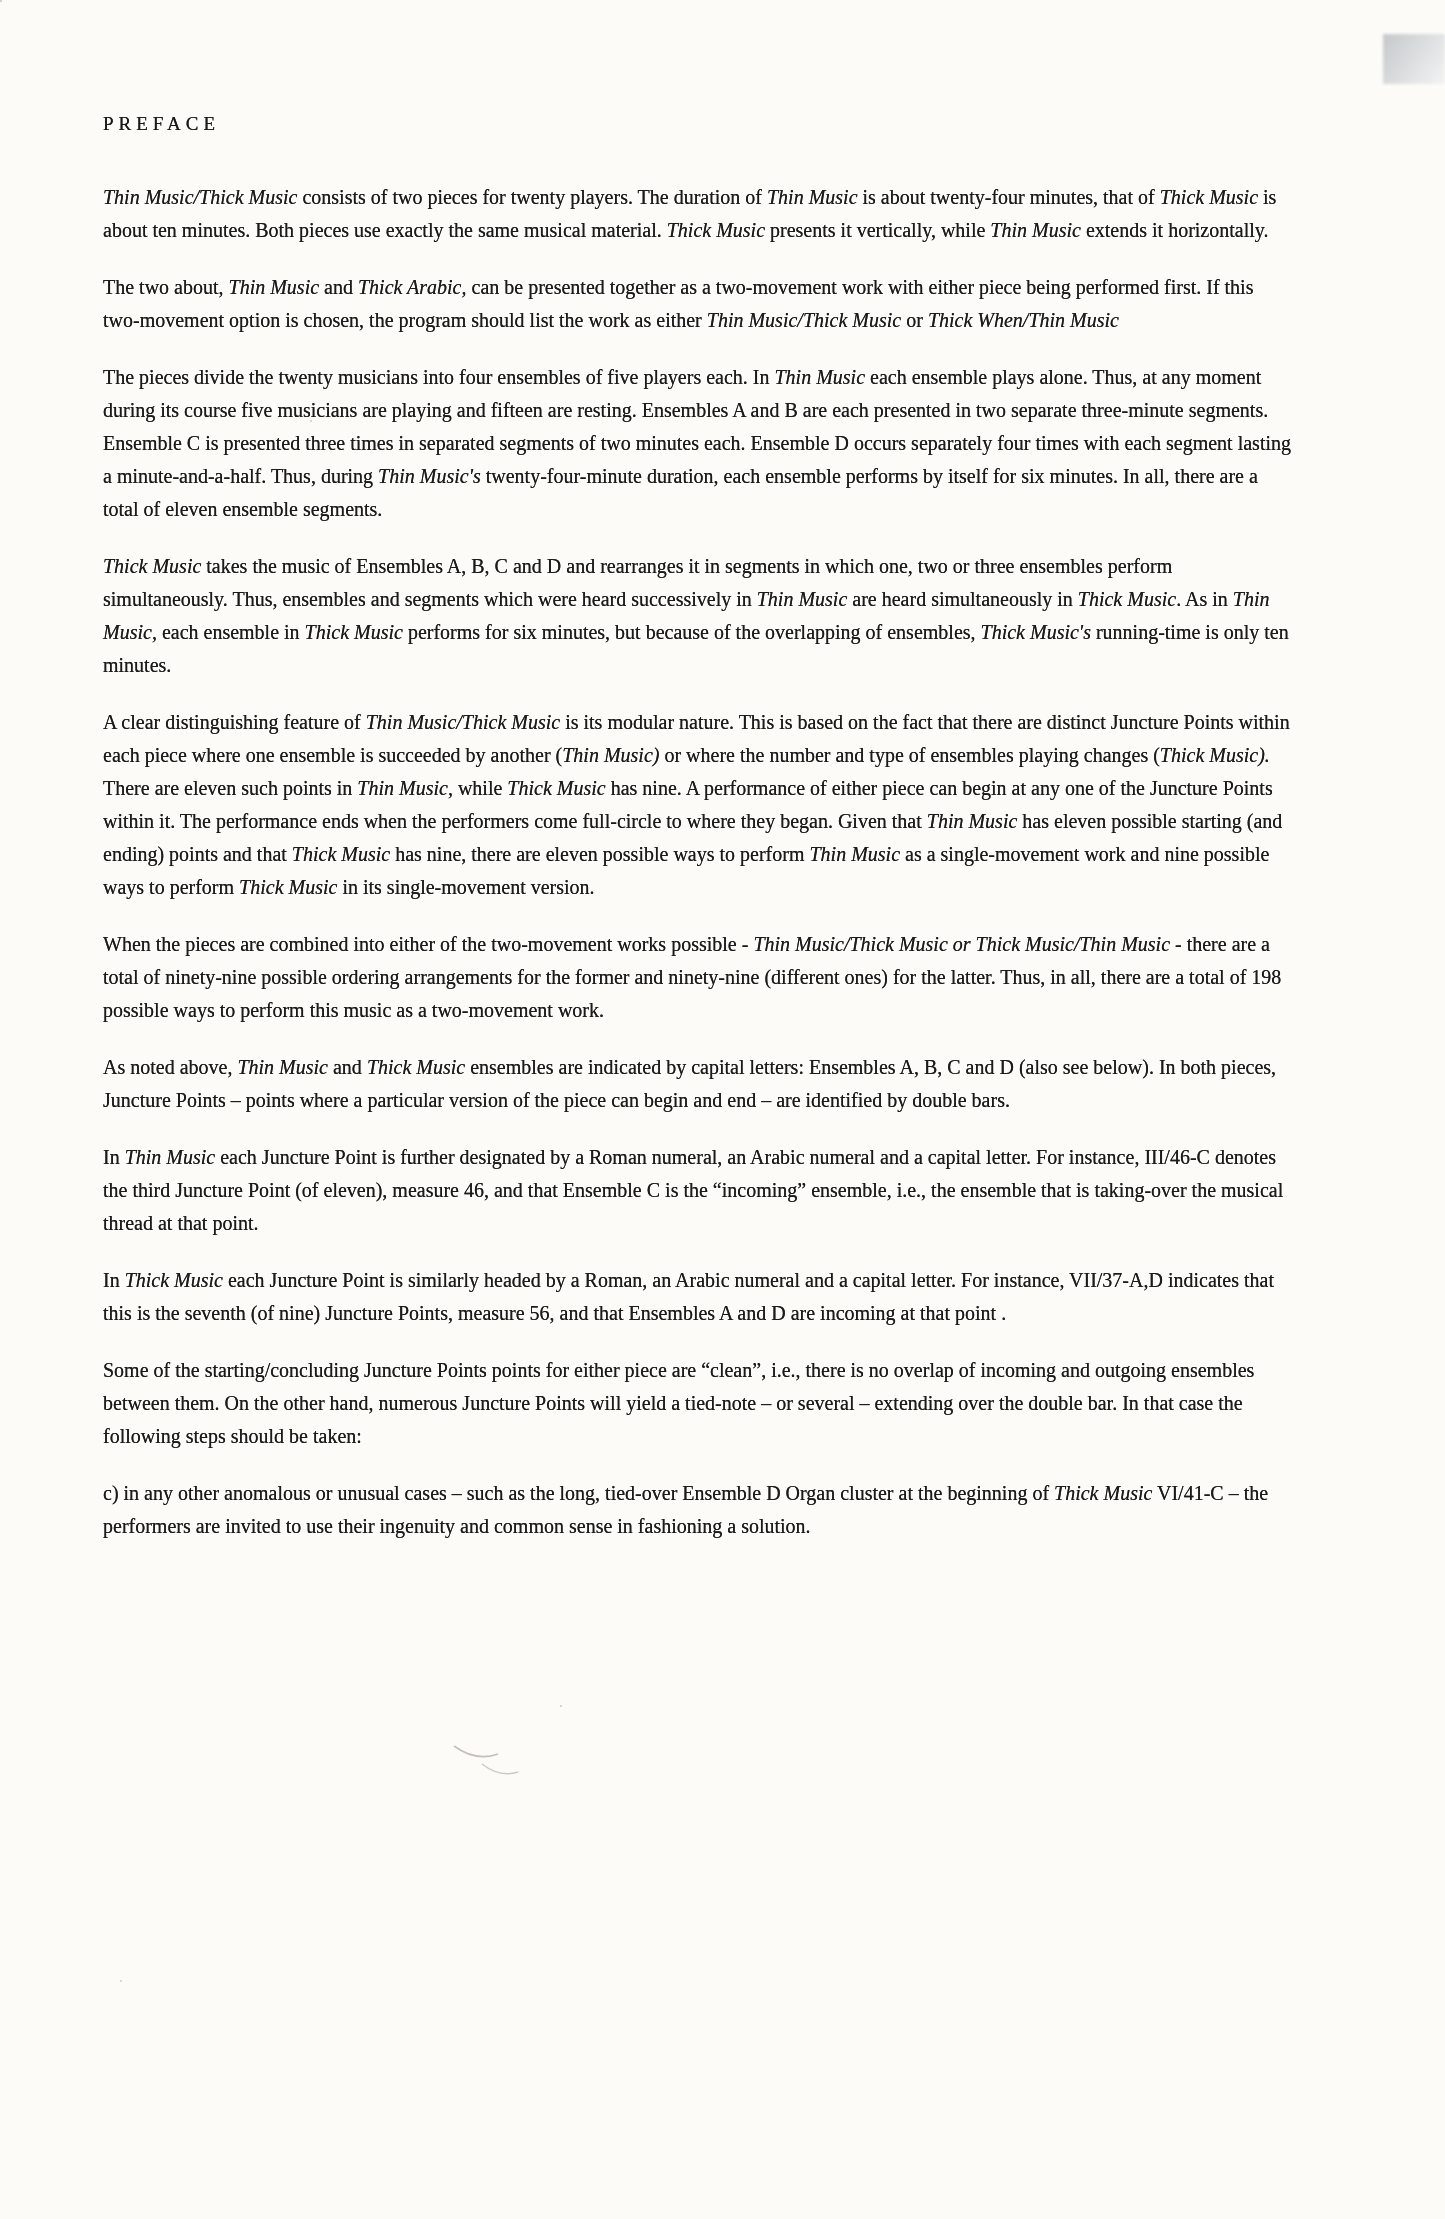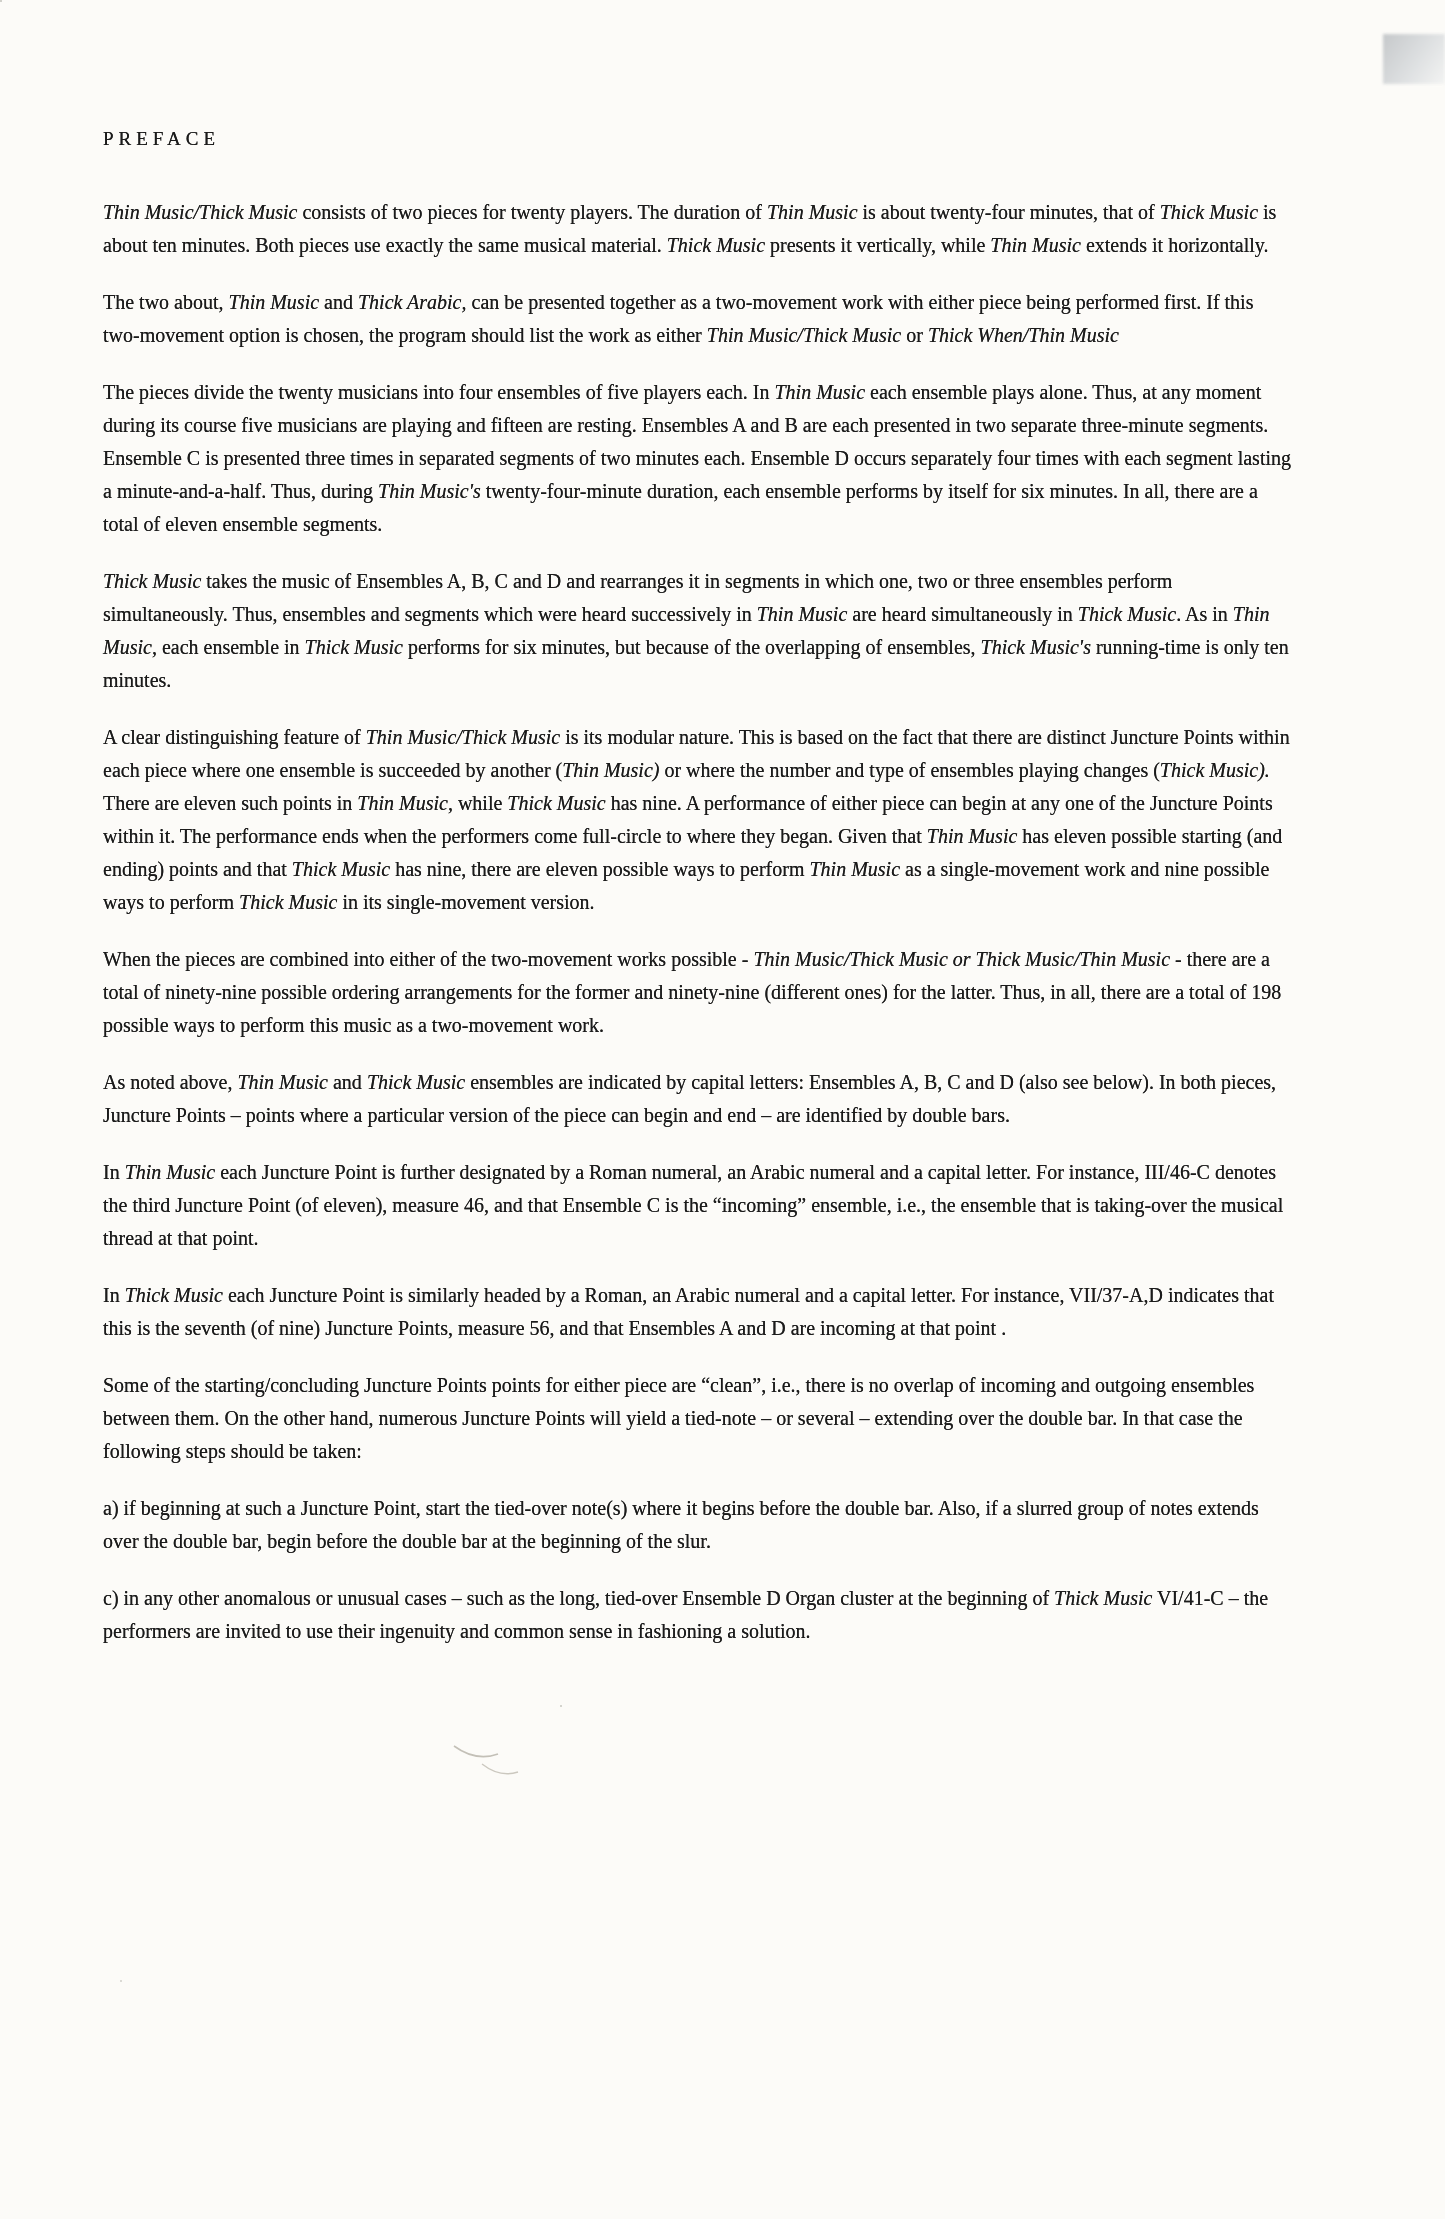--- a/index.html
+++ b/index.html
@@ -6,21 +6,21 @@
   body {
     width: 1445px; height: 2219px;
     background: #fcfbf8;
     font-family: "Liberation Serif", serif;
     color: #1b1b1b;
     position: relative;
     overflow: hidden;
   }
   .page {
     position: absolute;
-    left: 103px; top: 128px;
+    left: 103px; top: 113px;
     width: 1192px;
   }
   .doc-title {
     font-size: 19px;
     font-weight: normal;
     letter-spacing: 5px;
     margin: 0 0 46px 0;
     text-shadow: 0 0 0.5px #2a2a2a;
   }
   .para {
@@ -75,21 +75,20 @@
       <p class="para"><em>Thin Music/Thick Music</em><span> consists of two pieces for twenty players. The duration of </span><em>Thin Music</em><span> is about twenty-four minutes, that of </span><em>Thick Music</em><span> is about ten minutes. Both pieces use exactly the same musical material. </span><em>Thick Music</em><span> presents it vertically, while </span><em>Thin Music</em><span> extends it horizontally.</span></p>
       <p class="para"><span>The two about, </span><em>Thin Music</em><span> and </span><em>Thick Arabic,</em><span> can be presented together as a two-movement work with either piece being performed first. If this two-movement option is chosen, the program should list the work as either </span><em>Thin Music/Thick Music</em><span> or </span><em>Thick When/Thin Music</em></p>
       <p class="para"><span>The pieces divide the twenty musicians into four ensembles of five players each. In </span><em>Thin Music</em><span> each ensemble plays alone. Thus, at any moment during its course five musicians are playing and fifteen are resting. Ensembles A and B are each presented in two separate three-minute segments. Ensemble C is presented three times in separated segments of two minutes each. Ensemble D occurs separately four times with each segment lasting a minute-and-a-half. Thus, during </span><em>Thin Music's</em><span> twenty-four-minute duration, each ensemble performs by itself for six minutes. In all, there are a total of eleven ensemble segments.</span></p>
       <p class="para"><em>Thick Music</em><span> takes the music of Ensembles A, B, C and D and rearranges it in segments in which one, two or three ensembles perform simultaneously. Thus, ensembles and segments which were heard successively in </span><em>Thin Music</em><span> are heard simultaneously in </span><em>Thick Music</em><span>. As in </span><em>Thin Music,</em><span> each ensemble in </span><em>Thick Music</em><span> performs for six minutes, but because of the overlapping of ensembles, </span><em>Thick Music's</em><span> running-time is only ten minutes.</span></p>
       <p class="para"><span>A clear distinguishing feature of </span><em>Thin Music/Thick Music</em><span> is its modular nature. This is based on the fact that there are distinct Juncture Points within each piece where one ensemble is succeeded by another (</span><em>Thin Music)</em><span> or where the number and type of ensembles playing changes (</span><em>Thick Music).</em><span> There are eleven such points in </span><em>Thin Music,</em><span> while </span><em>Thick Music</em><span> has nine. A performance of either piece can begin at any one of the Juncture Points within it. The performance ends when the performers come full-circle to where they began. Given that </span><em>Thin Music</em><span> has eleven possible starting (and ending) points and that </span><em>Thick Music</em><span> has nine, there are eleven possible ways to perform </span><em>Thin Music</em><span> as a single-movement work and nine possible ways to perform </span><em>Thick Music</em><span> in its single-movement version.</span></p>
       <p class="para"><span>When the pieces are combined into either of the two-movement works possible - </span><em>Thin Music/Thick Music or Thick Music/Thin Music</em><span> - there are a total of ninety-nine possible ordering arrangements for the former and ninety-nine (different ones) for the latter. Thus, in all, there are a total of 198 possible ways to perform this music as a two-movement work.</span></p>
       <p class="para"><span>As noted above, </span><em>Thin Music</em><span> and </span><em>Thick Music</em><span> ensembles are indicated by capital letters: Ensembles A, B, C and D (also see below). In both pieces, Juncture Points – points where a particular version of the piece can begin and end – are identified by double bars.</span></p>
       <p class="para"><span>In </span><em>Thin Music</em><span> each Juncture Point is further designated by a Roman numeral, an Arabic numeral and a capital letter. For instance, III/46-C denotes the third Juncture Point (of eleven), measure 46, and that Ensemble C is the “incoming” ensemble, i.e., the ensemble that is taking-over the musical thread at that point.</span></p>
       <p class="para"><span>In </span><em>Thick Music</em><span> each Juncture Point is similarly headed by a Roman, an Arabic numeral and a capital letter. For instance, VII/37-A,D indicates that this is the seventh (of nine) Juncture Points, measure 56, and that Ensembles A and D are incoming at that point .</span></p>
       <p class="para"><span>Some of the starting/concluding Juncture Points points for either piece are “clean”, i.e., there is no overlap of incoming and outgoing ensembles between them. On the other hand, numerous Juncture Points will yield a tied-note – or several – extending over the double bar. In that case the following steps should be taken:</span></p>
-      <p class="para"><span>a) if beginning at such a Juncture Point, start the tied-over note(s) where it begins before the double bar. Also, if a slurred group of notes extends over the double bar, begin before the double bar at the beginning of the slur.</span></p>
       <p class="para"><span>c) in any other anomalous or unusual cases – such as the long, tied-over Ensemble D Organ cluster at the beginning of </span><em>Thick Music</em><span> VI/41-C  –  the performers are invited to use their ingenuity and common sense in fashioning a solution.</span></p>
     </div>
 </div>
 
 <svg class="pencil-marks" width="130" height="46" viewBox="0 0 130 46">
   <path d="M6,8 q22,16 44,8" stroke="#b6b2a8" stroke-width="1.6" fill="none"></path>
   <path d="M34,26 q18,14 36,8" stroke="#c0bcb2" stroke-width="1.4" fill="none"></path>
 </svg>
 
 </body></html>

